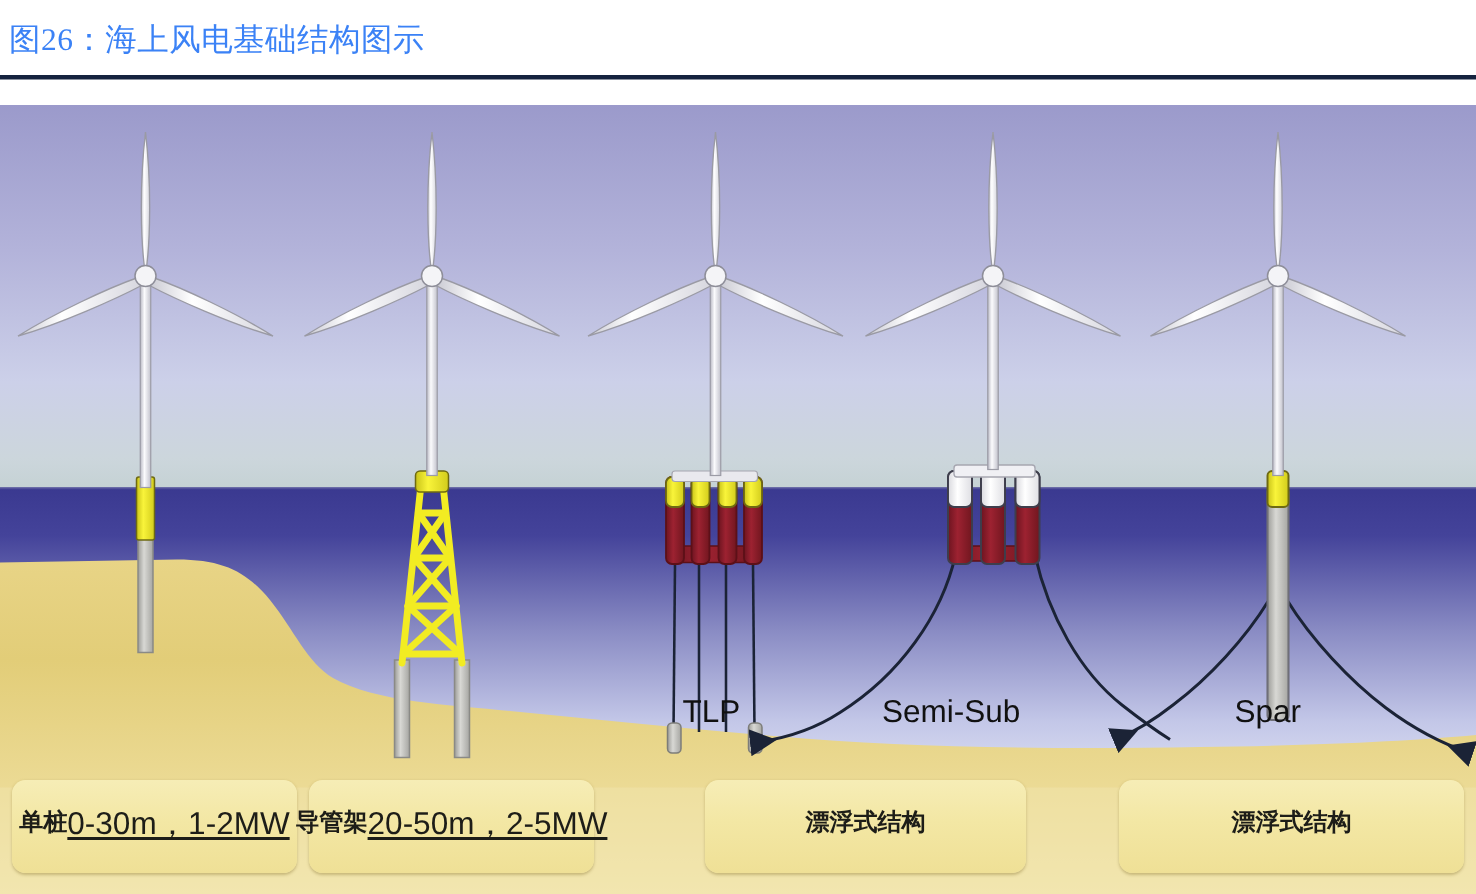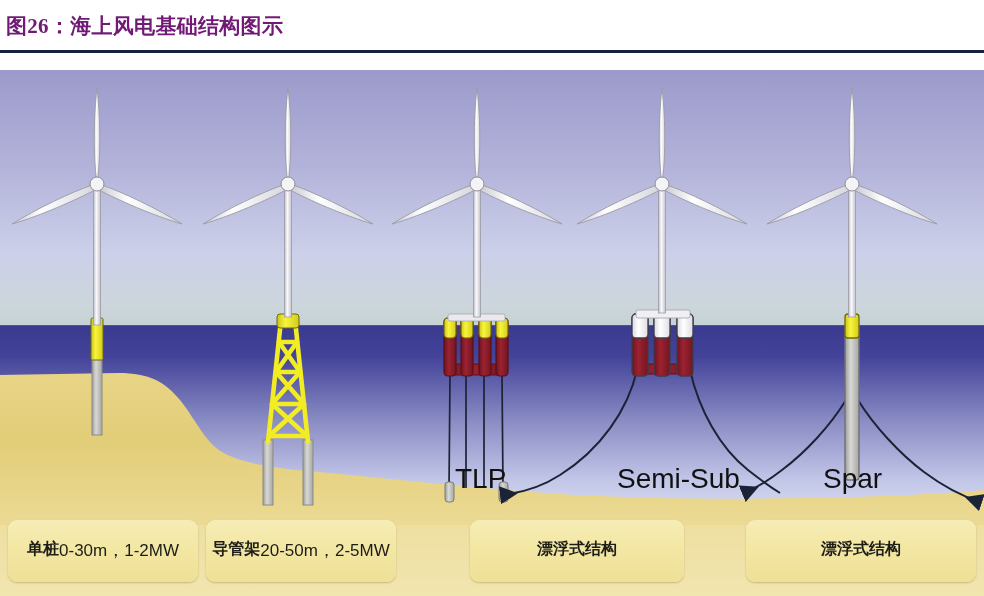--- a/index.html
+++ b/index.html
@@ -11,21 +11,21 @@
   }
   #figure-root{position:relative;width:984px;height:596px;background:#fff;}
 
   
   #title-bar{
     position:absolute;left:0;top:0;width:984px;height:52px;
     display:flex;align-items:center;
     box-sizing:border-box;padding-left:6px;
   }
   #figure-title{
-    font-size:21px;font-weight:bold;color:#701a75;
+    font-size:21px;font-weight:normal;color:#3b82f6;
     font-family:"Liberation Serif","DejaVu Serif",serif;
     letter-spacing:.3px;white-space:nowrap;
   }
   #title-rule{
     position:absolute;left:0;top:50px;width:984px;height:3px;
     background:#15233f;
   }
 
   
   #illustration{
@@ -44,35 +44,35 @@
     display:flex;flex-direction:row;align-items:center;justify-content:center;
     padding:6px 4px 7px 4px;
     color:#1d1d18;
   }
   .cap-name{
     font-size:16px;font-weight:bold;line-height:1.15;
     font-family:"Liberation Serif","DejaVu Serif",serif;
     margin-bottom:2px;white-space:nowrap;
   }
   .cap-spec{
-    font-size:17px;line-height:1.15;white-space:nowrap;
+    font-size:21px;line-height:1.15;white-space:nowrap;text-decoration:underline;
   }
   #cap-0{left:8px;width:190px;height:62px;}
   #cap-1{left:206px;width:190px;height:62px;justify-content:center;}
   #cap-2{left:470px;width:214px;height:62px;}
   #cap-3{left:746px;width:230px;height:62px;}
 
   
   .struct-label{
     position:absolute;
-    font-size:28px;color:#111;white-space:nowrap;
+    font-size:21px;color:#111;white-space:nowrap;
     font-family:"Liberation Sans","DejaVu Sans",sans-serif;
   }
   #lbl-tlp{left:455px;top:463px;}
-  #lbl-semisub{left:617px;top:463px;}
+  #lbl-semisub{left:588px;top:463px;}
   #lbl-spar{left:823px;top:463px;}
 </style>
 </head>
 <body>
 
 <div id="figure-root">
 
   <div id="title-bar">
     <span id="figure-title">图26：海上风电基础结构图示</span>
   </div>

